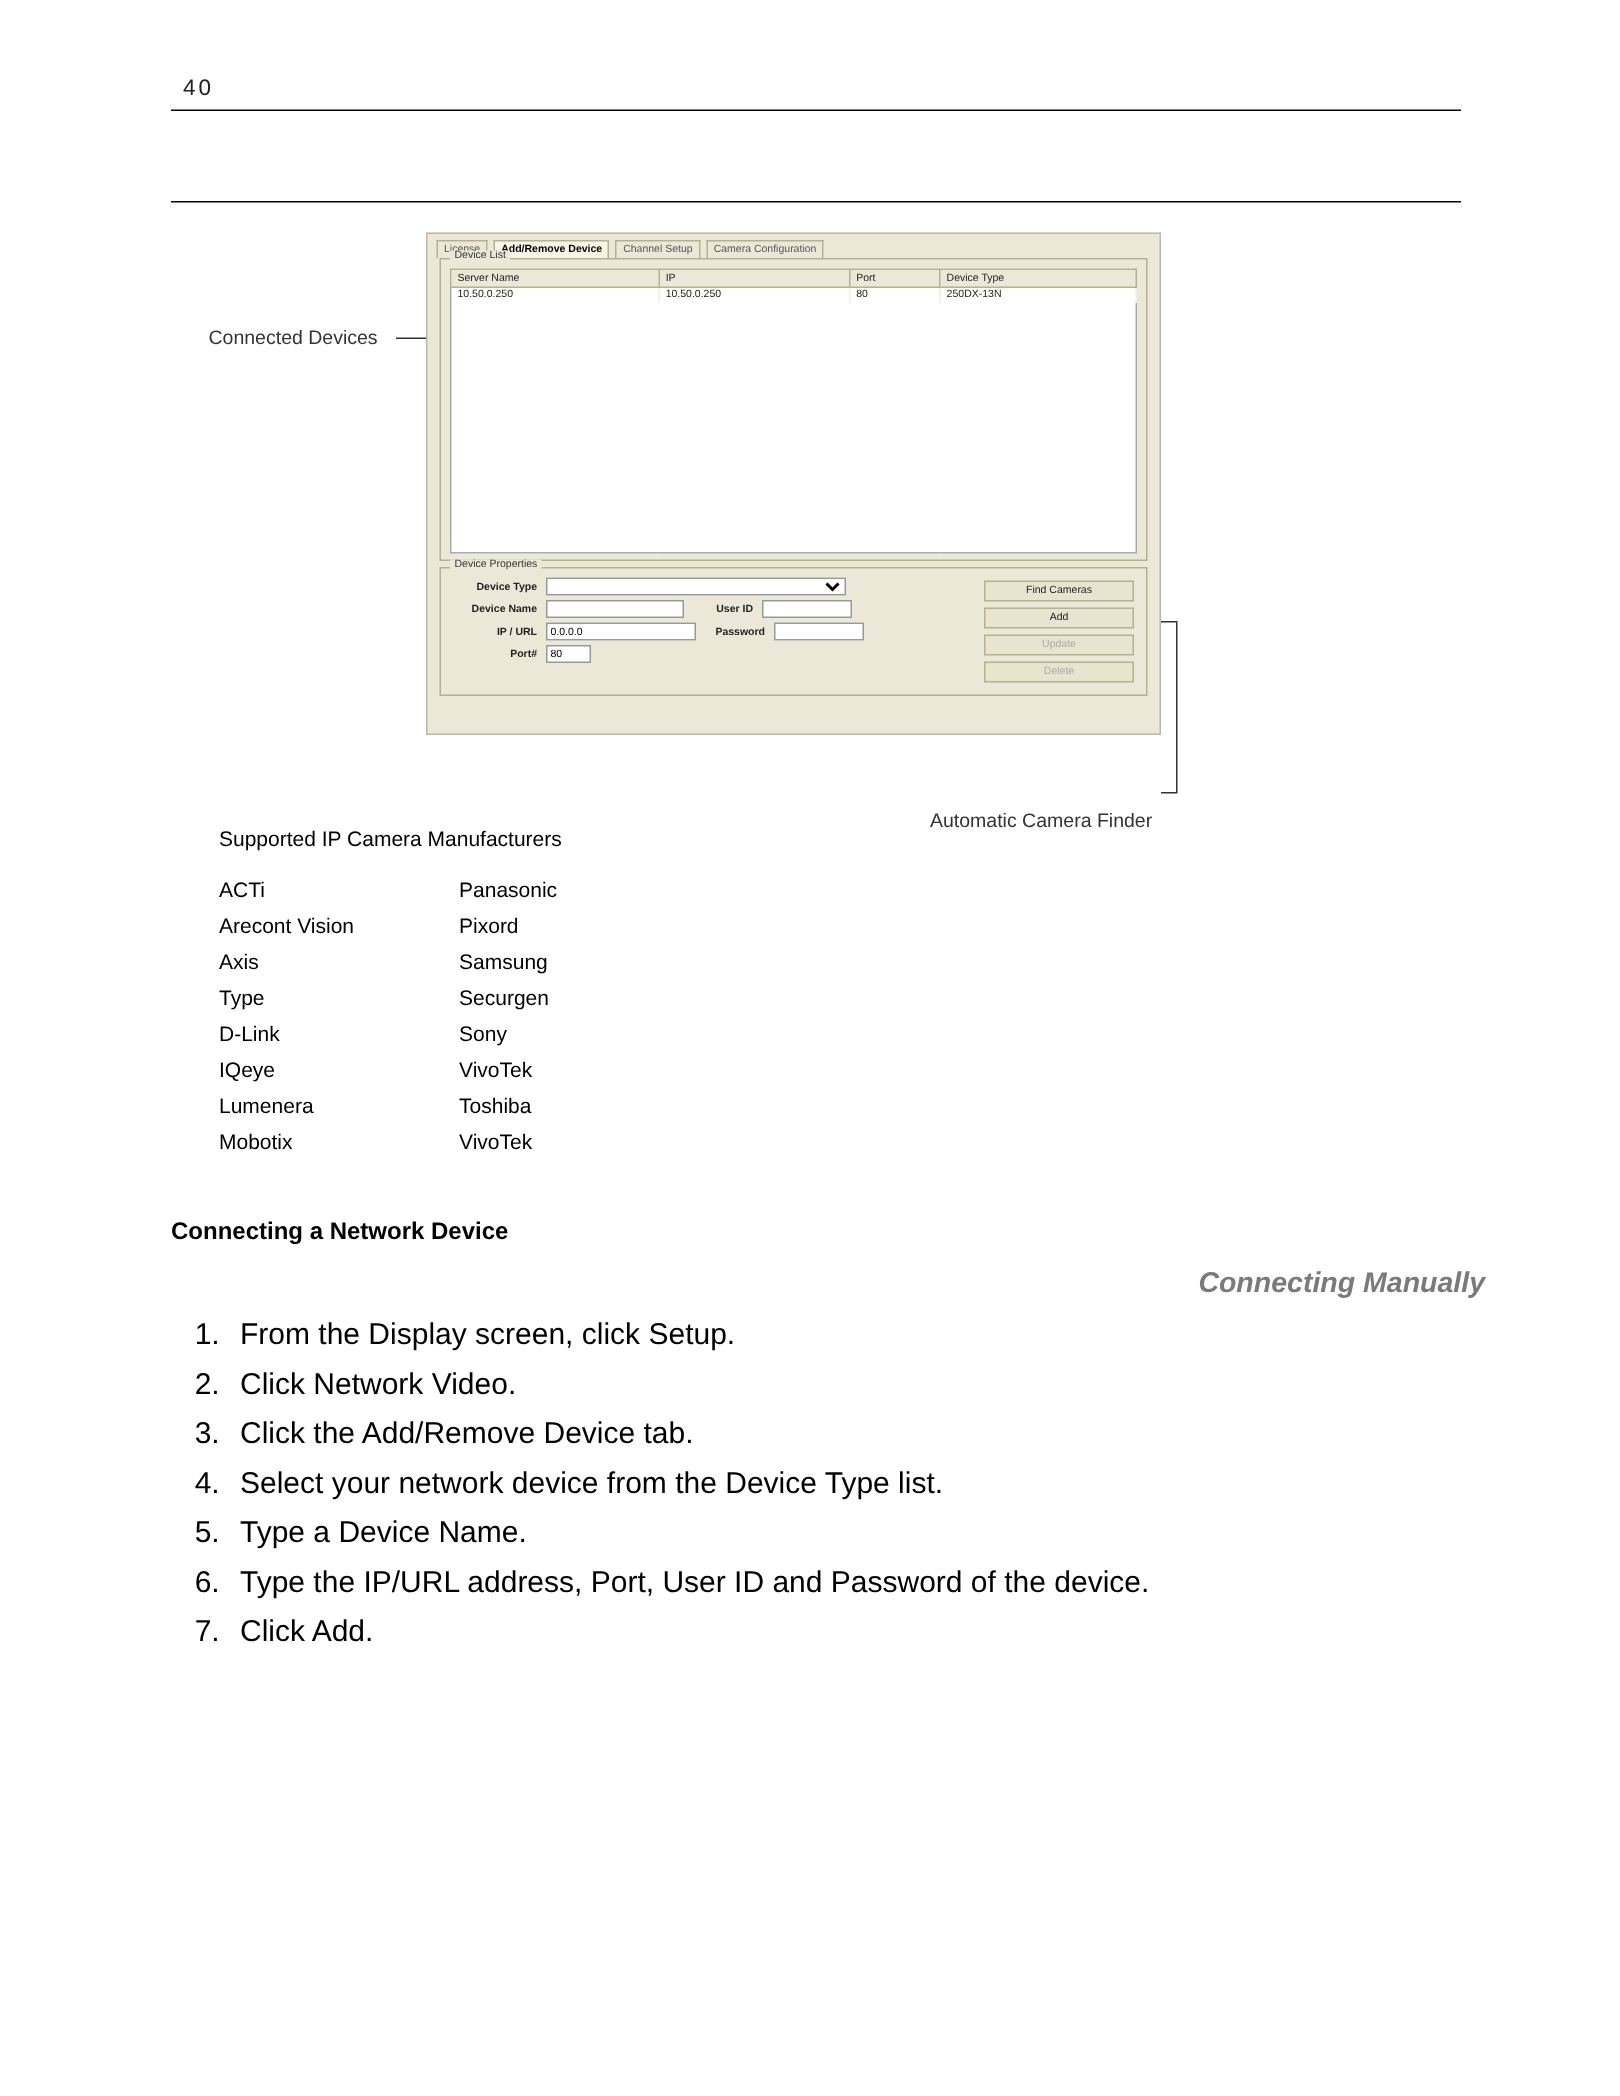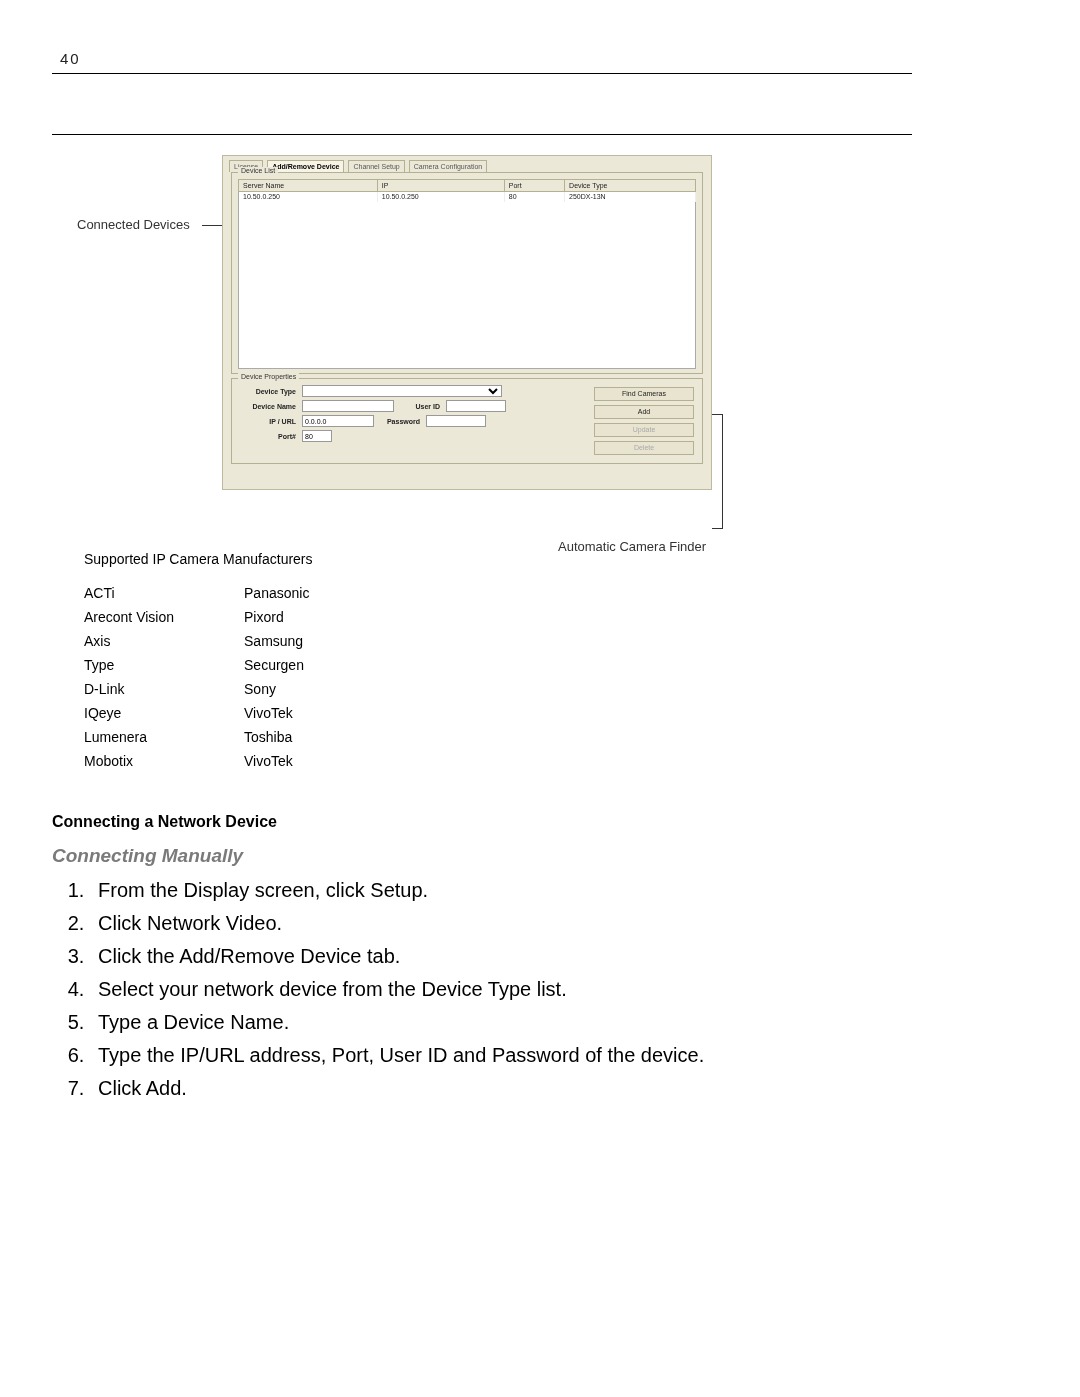--- a/index.html
+++ b/index.html
@@ -6,21 +6,21 @@
   body {
     margin: 0;
     padding: 0;
     background: #ffffff;
     font-family: Arial, Helvetica, sans-serif;
     color: #000;
     width: 1080px;
   }
   .page {
     width: 1080px;
-    padding: 50px 90px 60px 52px;
+    padding: 50px 90px 60px 114px;
   }
   .page-num {
     font-size: 15px;
     letter-spacing: 2px;
     color: #222;
     margin-bottom: 6px;
     margin-left: 8px;
   }
   .hr {
     border: none;
@@ -228,20 +228,21 @@
     font-size: 16px;
     font-weight: bold;
     margin: 0 0 14px 0;
   }
   h3.subsub {
     font-size: 19px;
     font-style: italic;
     font-weight: bold;
     color: #7a7a7a;
     margin: 0 0 12px 0;
+    text-align: right;
   }
   ol.steps {
     margin: 0 0 0 38px;
     padding: 0;
     font-size: 20px;
   }
   ol.steps li {
     margin-bottom: 10px;
     padding-left: 8px;
   }
@@ -302,21 +303,21 @@
             <select style="width:200px;"></select>
           </div>
           <div class="props-row">
             <label>Device Name</label>
             <input style="width: 92px;">
             <label style="width:40px;">User ID</label>
             <input style="width: 60px;">
           </div>
           <div class="props-row">
             <label>IP / URL</label>
-            <input style="width: 72px;" value="0.0.0.0">
+            <input style="width: 100px;" value="0.0.0.0">
             <label style="width:40px;">Password</label>
             <input style="width: 60px;">
           </div>
           <div class="props-row">
             <label>Port#</label>
             <input style="width: 30px;" value="80">
           </div>
         </div>
 
         <div class="props-right">

